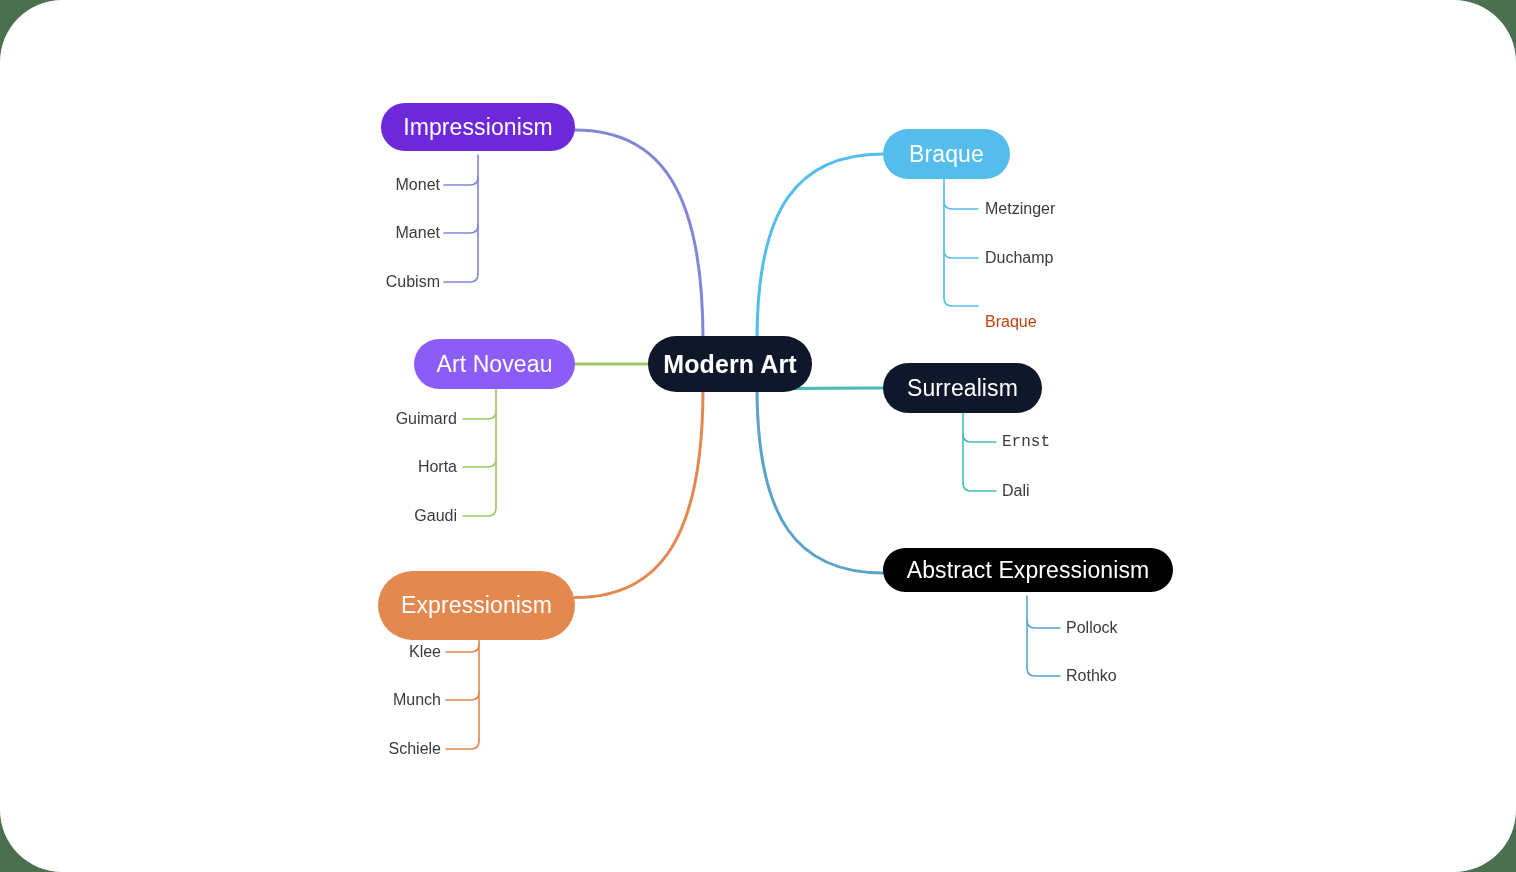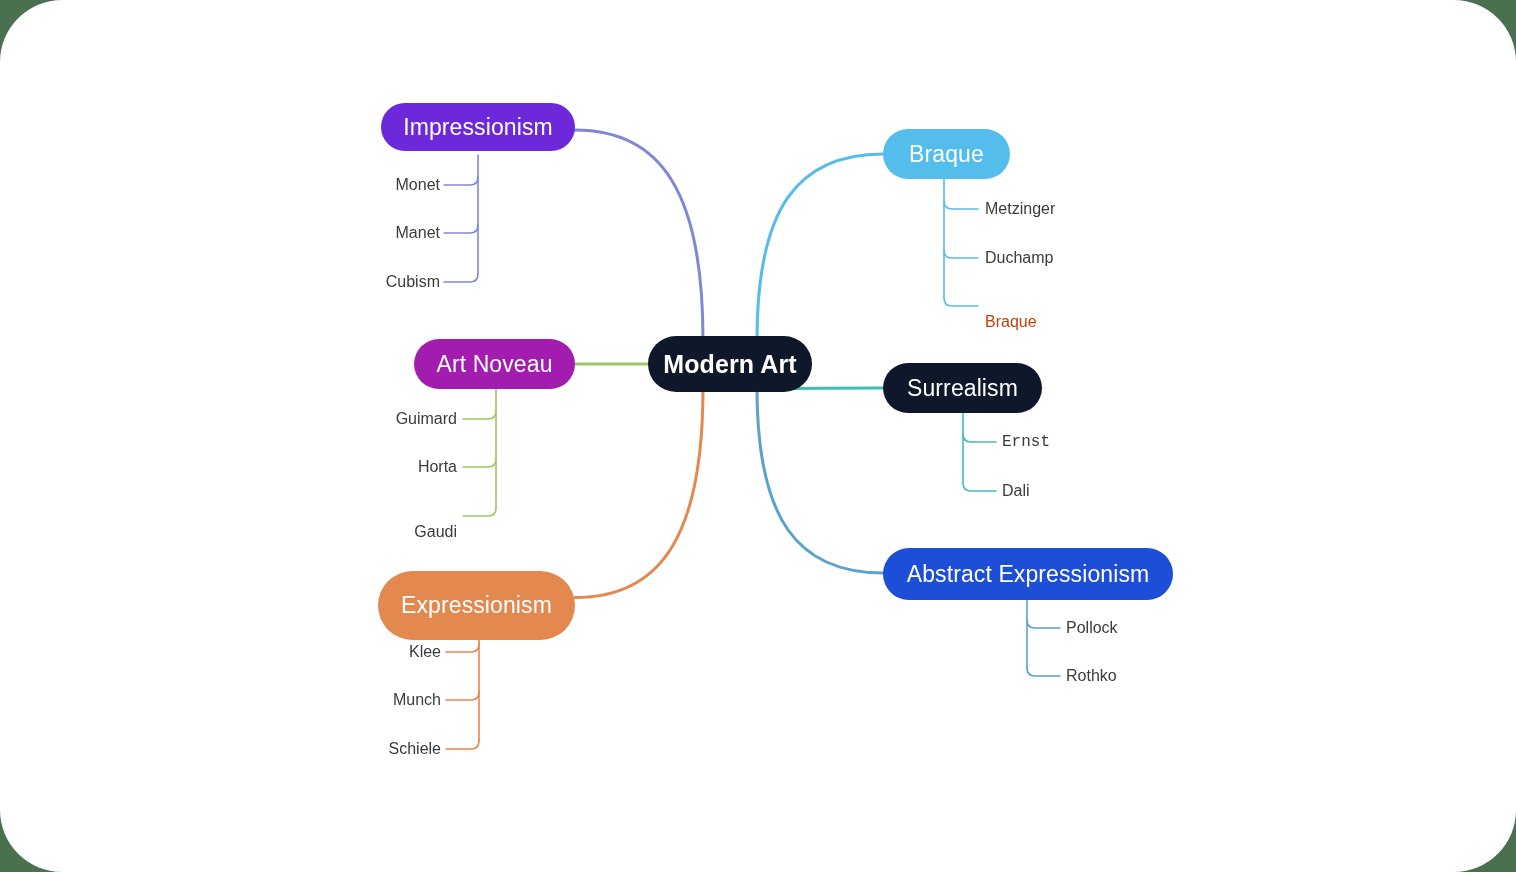--- a/index.html
+++ b/index.html
@@ -78,34 +78,34 @@
       <path d="M 1027 596 L 1027 668" fill="none" stroke="#5ba3cb" stroke-width="1.6" stroke-linecap="round" stroke-linejoin="round"></path>
       <path d="M 1027 620 Q 1027 628 1035 628 L 1060 628" fill="none" stroke="#5ba3cb" stroke-width="1.6" stroke-linecap="round" stroke-linejoin="round"></path>
       <path d="M 1027 668 Q 1027 676 1035 676 L 1060 676" fill="none" stroke="#5ba3cb" stroke-width="1.6" stroke-linecap="round" stroke-linejoin="round"></path>
     </svg>
 
   <div id="nodes">
       <div class="node branch" style="left: 381px; top: 103px; width: 194px; height: 48px; background: #6d28d9;">Impressionism</div>
       <div class="leaf r-align" style="left: 440px; top: 185px; color: rgb(59, 59, 59);">Monet</div>
       <div class="leaf r-align" style="left: 440px; top: 233px; color: rgb(59, 59, 59);">Manet</div>
       <div class="leaf r-align" style="left: 440px; top: 282px; color: rgb(59, 59, 59);">Cubism</div>
-      <div class="node branch" style="left: 414px; top: 339px; width: 161px; height: 50px; background: #a21caf; text-align: right;">Art Noveau</div>
+      <div class="node branch" style="left: 414px; top: 339px; width: 161px; height: 50px; background: #8b5cf6; text-align: right;">Art Noveau</div>
       <div class="leaf r-align" style="left: 457px; top: 419px; color: rgb(59, 59, 59);">Guimard</div>
       <div class="leaf r-align" style="left: 457px; top: 467px; color: rgb(59, 59, 59);">Horta</div>
-      <div class="leaf r-align" style="left: 457px; top: 532px; color: rgb(59, 59, 59);">Gaudi</div>
+      <div class="leaf r-align" style="left: 457px; top: 516px; color: rgb(59, 59, 59);">Gaudi</div>
       <div class="node branch" style="left: 378px; top: 571px; width: 197px; height: 69px; background: rgb(227, 136, 79);">Expressionism</div>
       <div class="leaf r-align" style="left: 441px; top: 652px; color: rgb(59, 59, 59);">Klee</div>
       <div class="leaf r-align" style="left: 441px; top: 700px; color: rgb(59, 59, 59);">Munch</div>
       <div class="leaf r-align" style="left: 441px; top: 749px; color: rgb(59, 59, 59);">Schiele</div>
       <div class="node branch" style="left: 883px; top: 129px; width: 127px; height: 50px; background: rgb(85, 189, 236);">Braque</div>
       <div class="leaf l-align" style="left: 985px; top: 209px; color: rgb(59, 59, 59);">Metzinger</div>
       <div class="leaf l-align" style="left: 985px; top: 258px; color: rgb(59, 59, 59);">Duchamp</div>
       <div class="leaf l-align" style="left: 985px; top: 322px; color: #c2410c;">Braque</div>
       <div class="node branch" style="left: 883px; top: 363px; width: 159px; height: 50px; background: #0f172a;">Surrealism</div>
       <div class="leaf l-align" style="left: 1002px; top: 442px; color: rgb(59, 59, 59); font-family: Liberation Mono, monospace;">Ernst</div>
       <div class="leaf l-align" style="left: 1002px; top: 491px; color: rgb(59, 59, 59);">Dali</div>
-      <div class="node branch" style="left: 883px; top: 548px; width: 290px; height: 52px; background: #1d4ed8;">Abstract Expressionism</div>
+      <div class="node branch" style="left: 883px; top: 548px; width: 290px; height: 44px; background: #000000;">Abstract Expressionism</div>
       <div class="leaf l-align" style="left: 1066px; top: 628px; color: rgb(59, 59, 59);">Pollock</div>
       <div class="leaf l-align" style="left: 1066px; top: 676px; color: rgb(59, 59, 59);">Rothko</div>
       <div class="node root" style="left: 648px; top: 336px; width: 164px; height: 56px; background: #0f172a; color: rgb(255, 255, 255);">Modern Art</div>
     </div>
 
 </div>
 
 </body></html>

